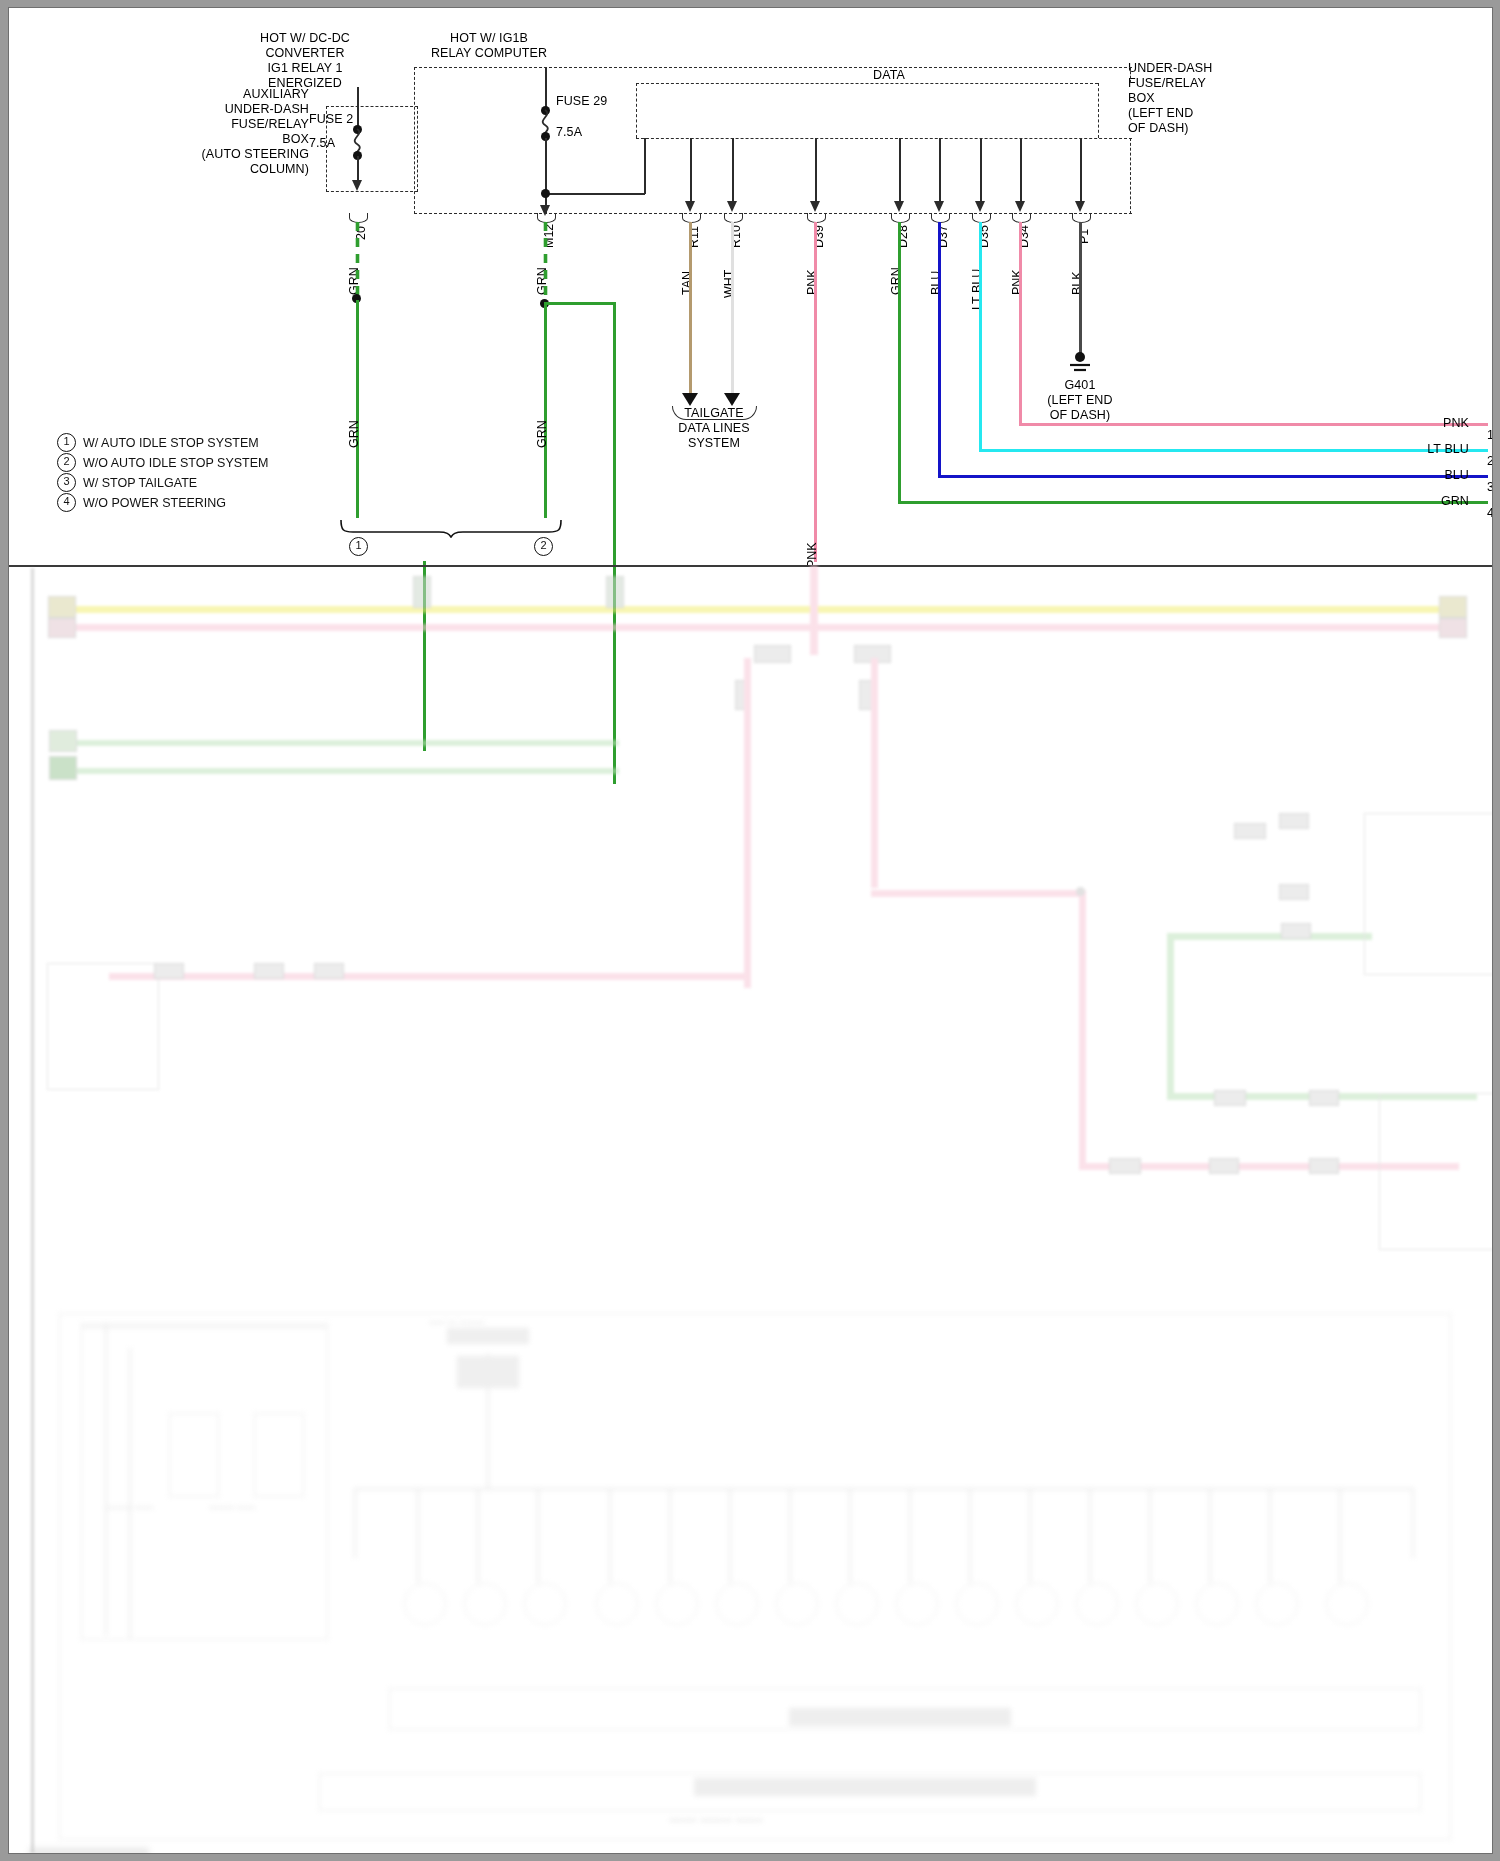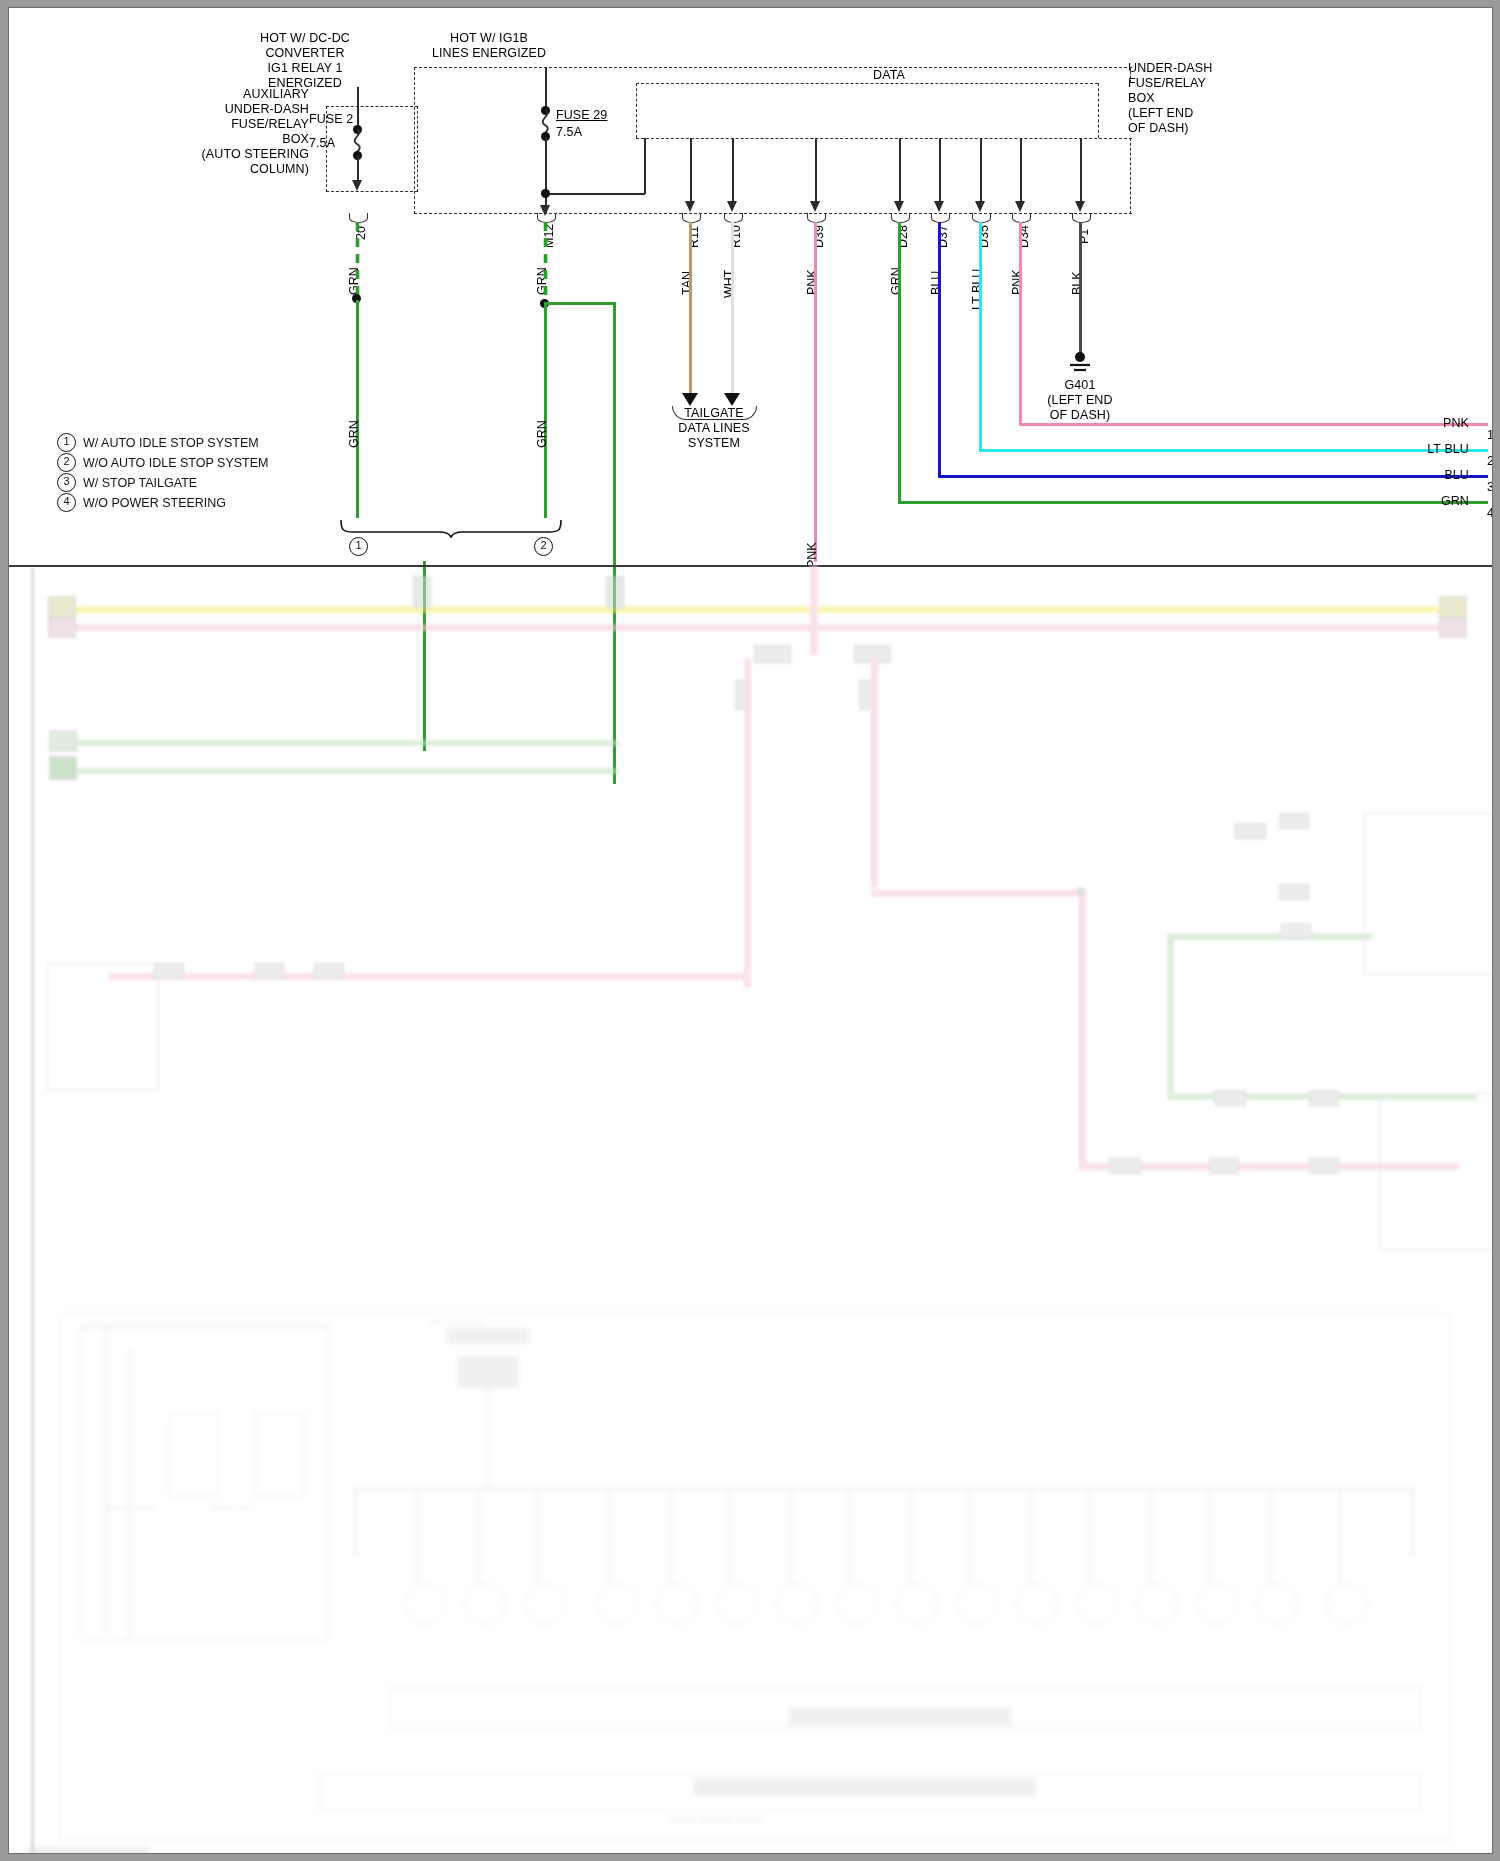--- a/index.html
+++ b/index.html
@@ -70,21 +70,21 @@
   <div id="sheet">
 
     <div id="top-schematic">
 
       <div class="txt c" style="left:206px;top:23px;width:180px;">HOT W/ DC-DC
 CONVERTER
 IG1 RELAY 1
 ENERGIZED</div>
 
       <div class="txt c" style="left:385px;top:23px;width:190px;">HOT W/ IG1B
-LINES ENERGIZED</div>
+RELAY COMPUTER</div>
 
       <div class="txt r" style="left:120px;top:79px;width:180px;">AUXILIARY
 UNDER-DASH
 FUSE/RELAY
 BOX
 (AUTO STEERING
 COLUMN)</div>
 
       <div class="txt c" style="left:835px;top:60px;width:90px;">DATA</div>
 
@@ -122,21 +122,21 @@
 
       <div class="ln vln" style="left:536px;top:59px;height:43px;"></div>
       <div class="dot" style="left:532px;top:98px;"></div>
       <svg class="fuse" style="left:528px;top:101px;" width="18" height="28" viewBox="0 0 18 28">
         <path d="M8 1 C 16 6, 0 11, 8 16 C 16 21, 4 24, 8 27" stroke="#2b2b2b" stroke-width="1.8" fill="none"></path>
       </svg>
       <div class="dot" style="left:532px;top:124px;"></div>
       <div class="ln vln" style="left:536px;top:130px;height:75px;"></div>
       <div class="arrowdn" style="left:531px;top:197px;"></div>
 
-      <div class="txt" style="left:547px;top:100px;text-decoration:underline;">FUSE 29</div>
+      <div class="txt" style="left:547px;top:86px;">FUSE 29</div>
       <div class="txt" style="left:547px;top:117px;">7.5A</div>
 
       <div class="ln hln" style="left:536px;top:185px;width:100px;"></div>
       <div class="dot" style="left:532px;top:181px;"></div>
       <div class="ln vln" style="left:635px;top:130px;height:56px;"></div>
 
       <div class="ln vln" style="left:681px;top:130px;height:66px;"></div>
       <div class="arrowdn" style="left:676px;top:193px;"></div>
 
       <div class="ln vln" style="left:723px;top:130px;height:66px;"></div>

